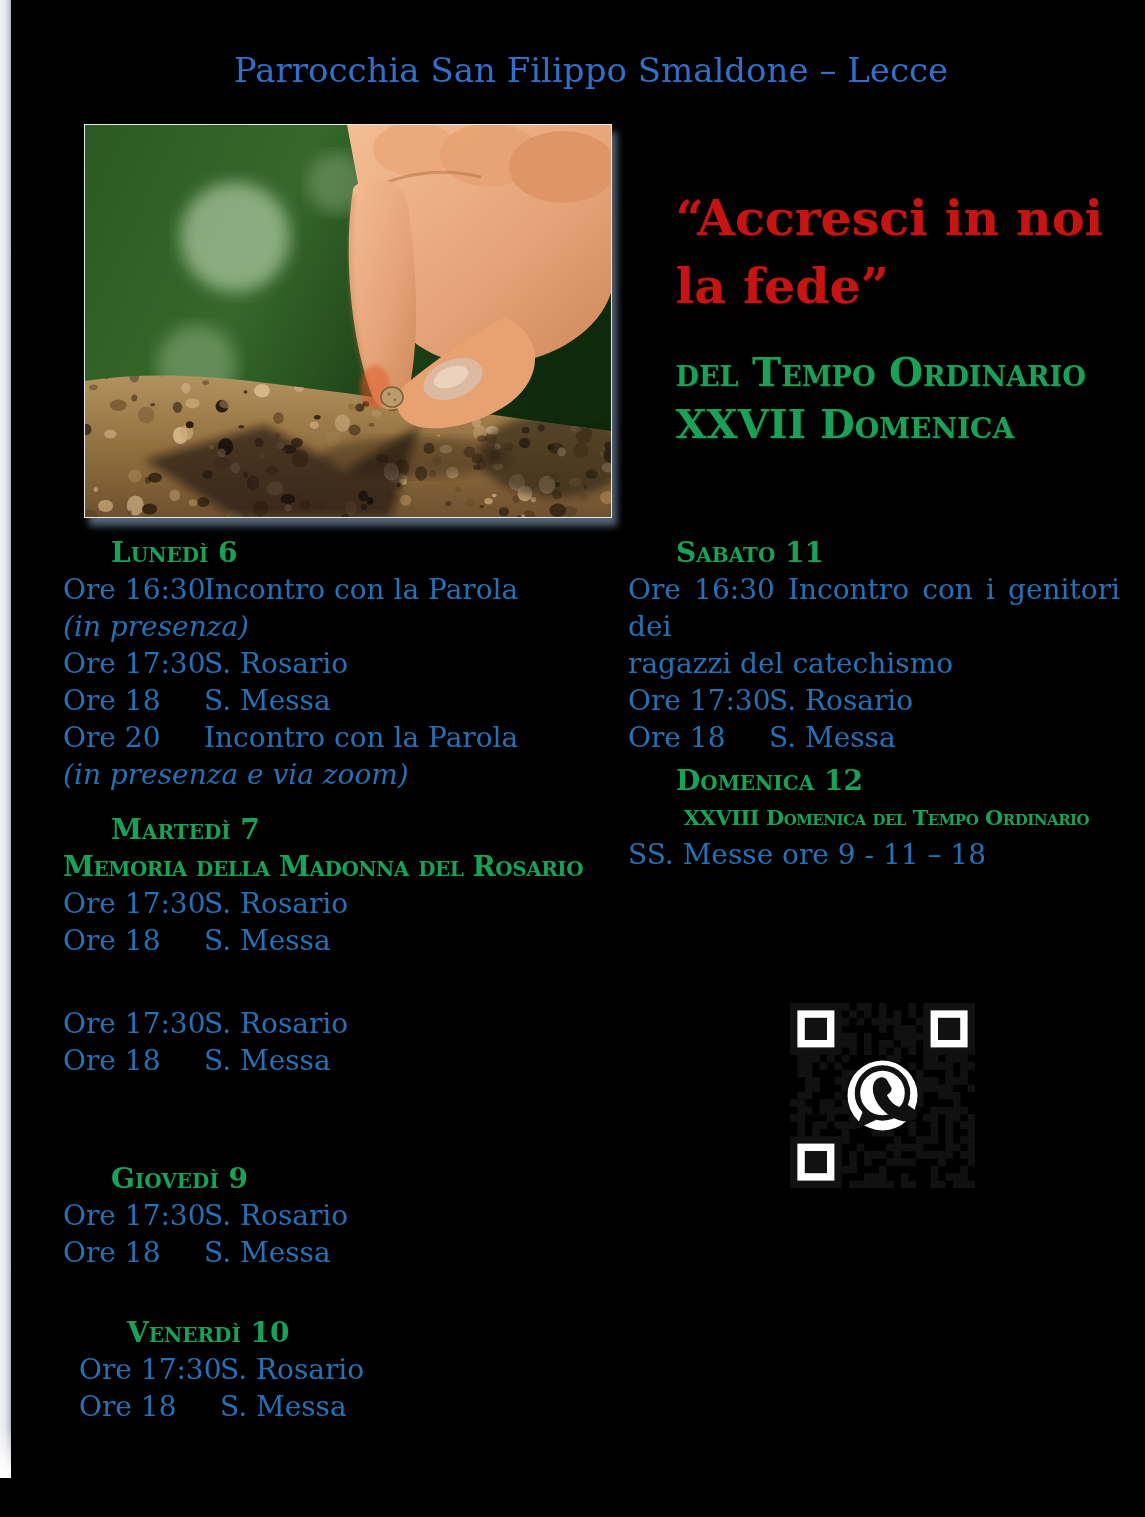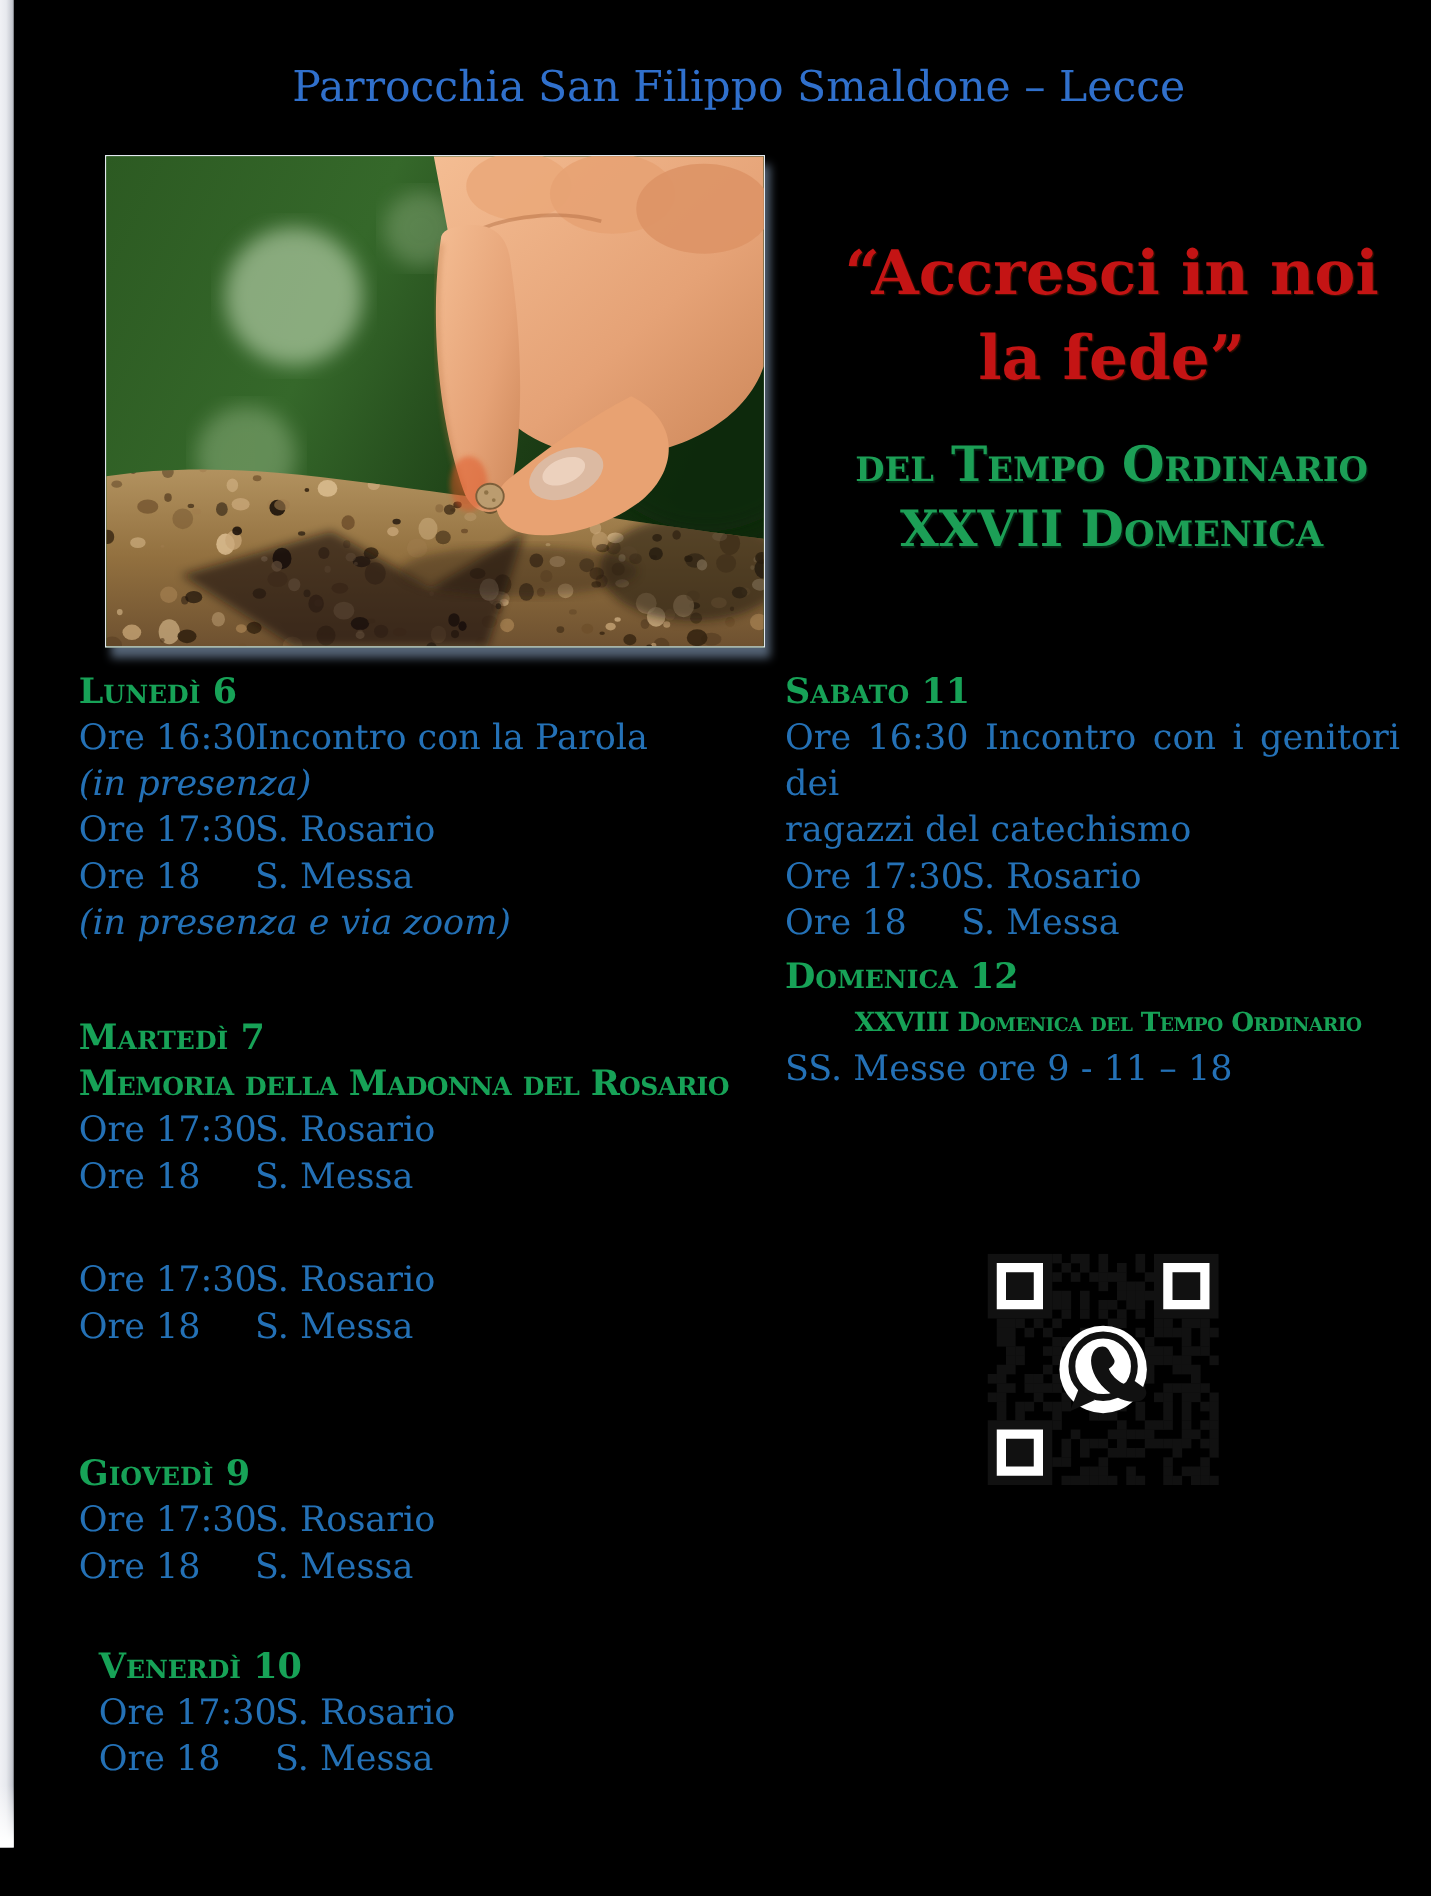--- a/index.html
+++ b/index.html
@@ -25,36 +25,37 @@
     font-size:34px;line-height:40px;color:#3070cc;
   }
   .photo-wrap{
     position:absolute;left:84px;top:124px;width:526px;height:392px;
     border:1px solid #e3e8ef;
     box-shadow:5px 8px 7px rgba(140,165,195,0.6);
     background:#2c5a22;
   }
   .photo-wrap svg{display:block;}
   .banner{
-    position:absolute;top:184px;right:42px;text-align:center;font-weight:bold;
+    position:absolute;top:184px;right:42px;text-align:left;font-weight:bold;
   }
   .banner .red{
     font-size:49px;line-height:68px;color:#c41414;
     text-shadow:1px 1px 1px rgba(105,30,5,0.55);
   }
   .banner .green{
     font-size:40px;line-height:52px;color:#1c9f56;font-variant:small-caps;
     text-shadow:1px 1px 1px rgba(10,75,40,0.5);
   }
   .banner .green.second{font-size:39px;}
   .banner .gap{height:26px;}
   .section{position:absolute;font-size:28px;line-height:37px;color:#2471b6;}
   .day{
     font-variant:small-caps;font-weight:bold;color:#17a257;
     white-space:nowrap;
+    margin-left:48px;
   }
   .day-subtitle{
     font-variant:small-caps;font-weight:bold;color:#17a257;
     white-space:nowrap;letter-spacing:-0.5px;
   }
   .day-subtitle.compact{font-size:21px;text-align:center;}
   .row{white-space:nowrap;}
   .time{display:inline-block;width:141px;}
   .note{text-align:left;font-style:italic;padding-right:2px;}
   .jline{text-align:justify;text-align-last:justify;}
@@ -331,20 +332,21 @@
     <div class="green second">del Tempo Ordinario</div>
     <div class="green">XXVII Domenica</div>
   </div>
 
   <div class="section" id="sec-lunedi">
     <div class="day">Lunedì 6</div>
     <div class="row"><span class="time">Ore 16:30</span><span>Incontro con la Parola</span></div>
     <div class="note">(in presenza)</div>
     <div class="row"><span class="time">Ore 17:30</span><span>S. Rosario</span></div>
     <div class="row"><span class="time">Ore 18</span><span>S. Messa</span></div>
+    <div class="row"><span class="time">Ore 20</span><span>Incontro con la Parola</span></div>
     <div class="note">(in presenza e via zoom)</div>
   </div>
 
   <div class="section" id="sec-martedi">
     <div class="day">Martedì 7</div>
     <div class="day-subtitle">Memoria della Madonna del Rosario</div>
     <div class="row"><span class="time">Ore 17:30</span><span>S. Rosario</span></div>
     <div class="row"><span class="time">Ore 18</span><span>S. Messa</span></div>
   </div>
 

